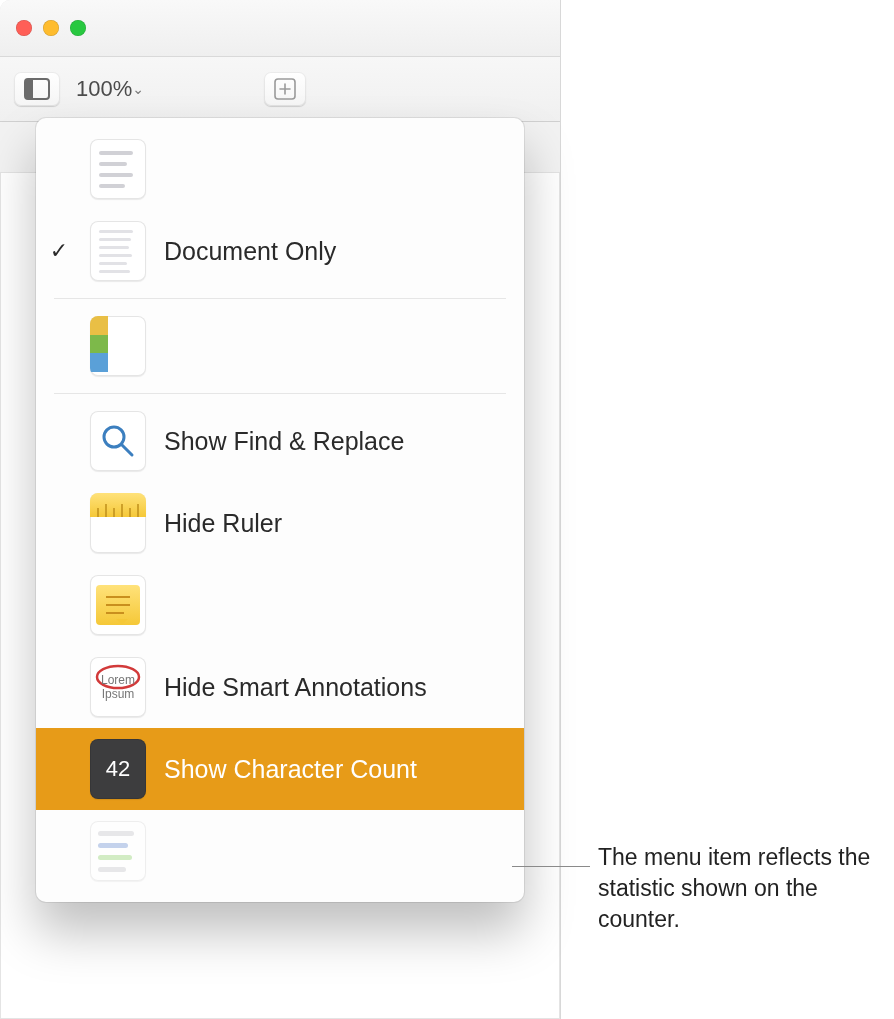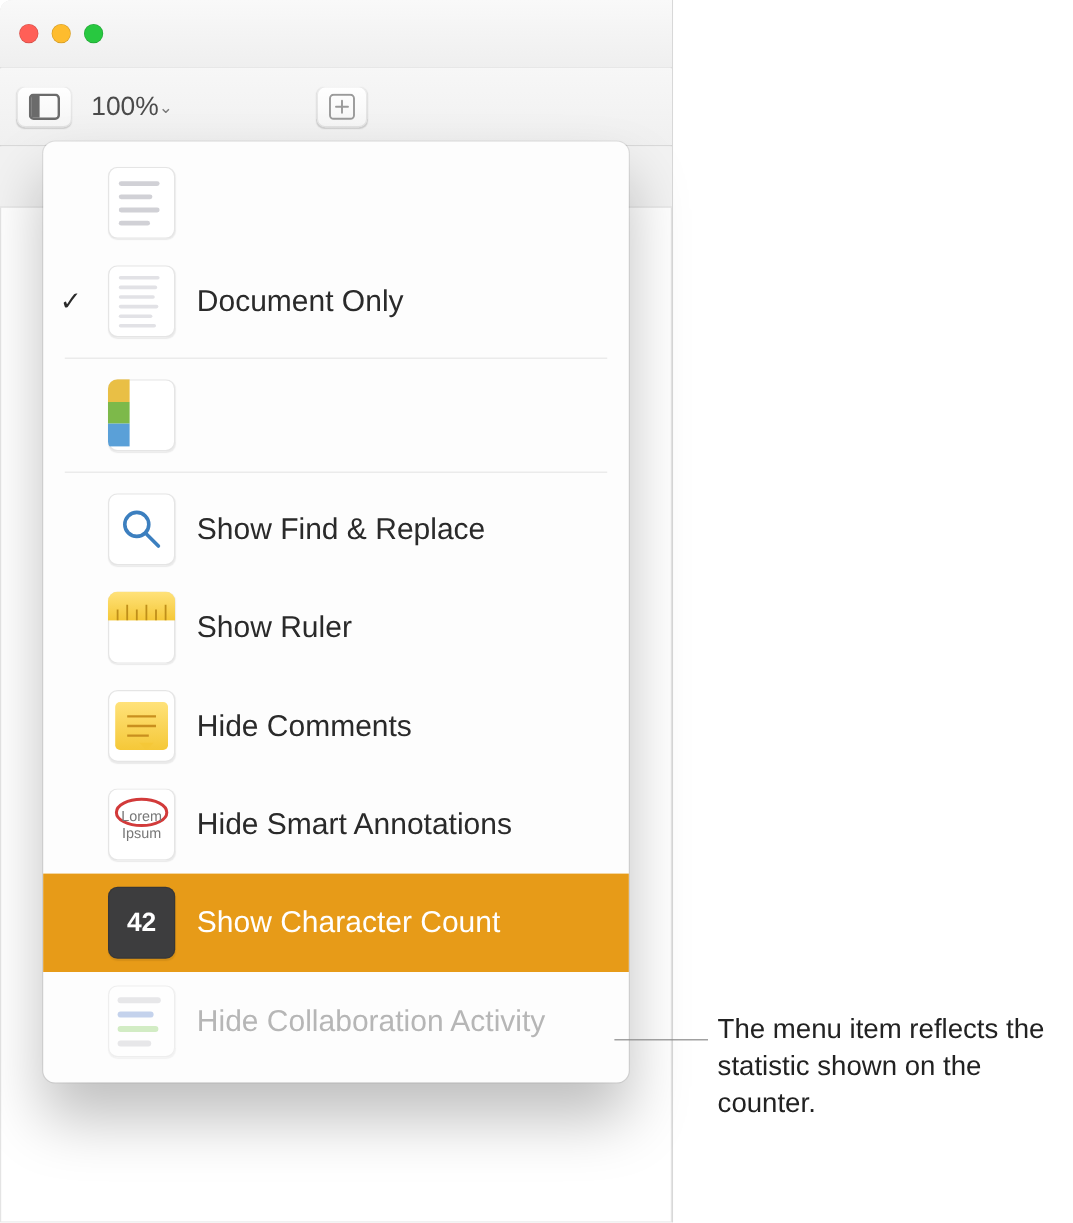--- a/index.html
+++ b/index.html
@@ -169,21 +169,21 @@
   .thumb-left div{height:16px;margin:4px 3px;background:#fff;border:1px solid #cfcfd4;border-radius:2px;}
   .toc-lines{display:flex;flex-direction:column;gap:7px;width:38px;}
   .toc-lines div{height:4px;background:#d1d1d6;border-radius:2px;}
   .doc-lines{display:flex;flex-direction:column;gap:5px;width:38px;align-items:flex-start;}
   .doc-lines div{height:3px;background:#e2e2e6;border-radius:2px;}
   .comments-left{width:18px;height:56px;position:absolute;left:0;top:0;display:flex;flex-direction:column;}
   .comments-left div{flex:1;}
   .ruler-strip{width:56px;height:24px;background:linear-gradient(#ffe27a,#f5c838);position:relative;}
   .sticky{width:44px;height:40px;background:linear-gradient(#ffe27a,#f5c838);border-radius:4px;position:relative;}
   .sticky:after{content:"";position:absolute;bottom:-6px;left:20px;border:6px solid transparent;border-top-color:#f5c838;}
-  .count-tile{background:#3d3d3e;color:#fff;font-size:22px;font-weight:700;display:flex;align-items:center;justify-content:center;}
+  .count-tile{background:#3d3d3e;color:#fff;font-size:22px;font-weight:400;display:flex;align-items:center;justify-content:center;}
   .collab-lines{display:flex;flex-direction:column;gap:7px;width:40px;}
   .collab-lines div{height:5px;border-radius:3px;}
 </style>
 </head>
 <body>
 
 <div class="window">
   <div class="titlebar">
     <div class="traffic-light tl-red"></div>
     <div class="traffic-light tl-yellow"></div>
@@ -277,37 +277,36 @@
             <line x1="8" y1="24" x2="8" y2="15"></line>
               <line x1="16" y1="24" x2="16" y2="11"></line>
             <line x1="24" y1="24" x2="24" y2="15"></line>
               <line x1="32" y1="24" x2="32" y2="11"></line>
             <line x1="40" y1="24" x2="40" y2="15"></line>
               <line x1="48" y1="24" x2="48" y2="11"></line>
           </g>
         </svg>
       </div>
     </div>
-    <div class="label">Show Ruler</div>
+    <div class="label">Hide Ruler</div>
   </div>
 
   <div class="menu-item">
     <div class="check-slot"></div>
     <div class="icon-tile">
       <div class="sticky">
         <svg width="44" height="40" style="position:absolute;left:0;top:0;">
           <g stroke="#c98f1e" stroke-width="2">
             <line x1="10" y1="12" x2="34" y2="12"></line>
             <line x1="10" y1="20" x2="34" y2="20"></line>
             <line x1="10" y1="28" x2="28" y2="28"></line>
           </g>
         </svg>
       </div>
     </div>
-    <div class="label">Hide Comments</div>
   </div>
 
   <div class="menu-item">
     <div class="check-slot"></div>
     <div class="icon-tile" style="flex-direction:column;font-size:12px;color:#777;line-height:1.2;position:relative;">
       <span style="position:relative;z-index:1;">Lorem</span>
       <span style="position:relative;z-index:1;">Ipsum</span>
       <svg width="56" height="56" style="position:absolute;left:0;top:0;">
         <ellipse cx="28" cy="20" rx="21" ry="11" fill="none" stroke="#d23a3a" stroke-width="2.5"></ellipse>
       </svg>
@@ -326,19 +325,18 @@
   <div class="menu-item disabled">
     <div class="check-slot"></div>
     <div class="icon-tile" style="opacity:0.6;">
       <div class="collab-lines">
         <div style="width:36px;background:#d9d9dd"></div>
         <div style="width:30px;background:#9fb7e2"></div>
         <div style="width:34px;background:#b6e29f"></div>
         <div style="width:28px;background:#d9d9dd"></div>
       </div>
     </div>
-    <div class="label">Hide Collaboration Activity</div>
   </div>
 
 </div>
 
 <div class="callout-line"></div>
 <div class="callout-text">The menu item reflects the statistic shown on the counter.</div>
 
 </body></html>

